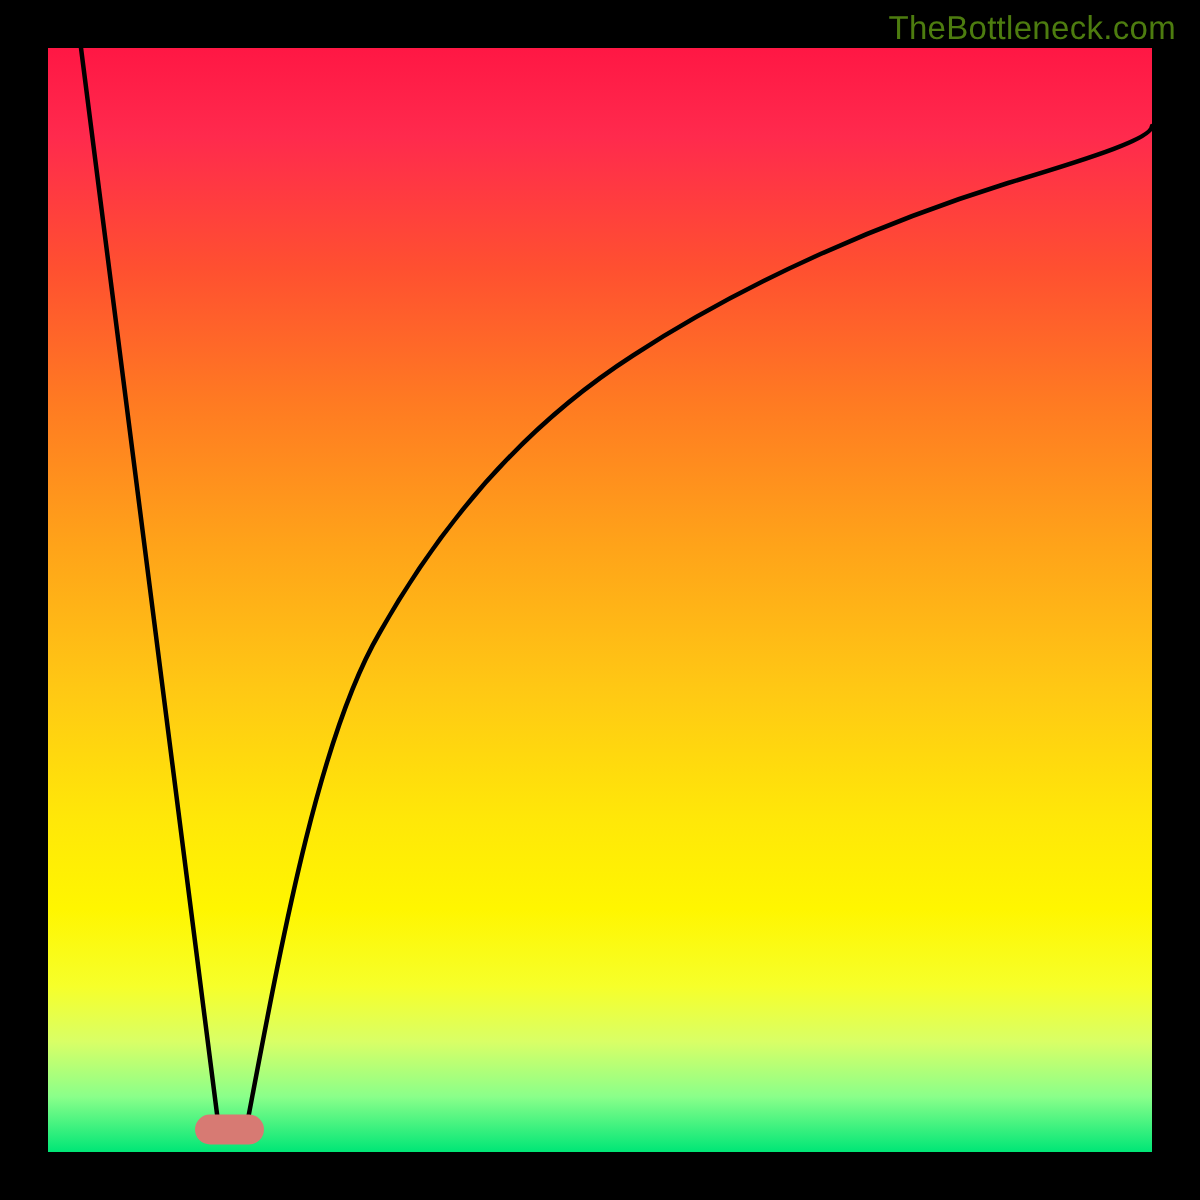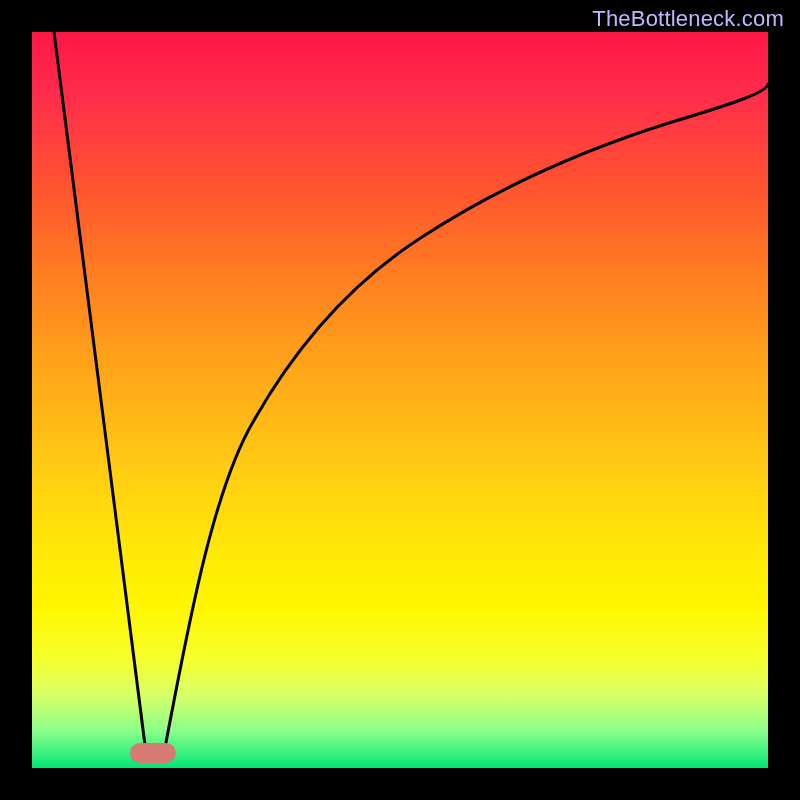--- a/index.html
+++ b/index.html
@@ -38,21 +38,21 @@
       #f6ff2a 85%,
       #d9ff66 90%,
       #8aff8a 95%,
       #00e676 100%
     );
   }
   .watermark {
     position: absolute;
     top: 6px;
     right: 16px;
-    color: #c4b5fd;
+    color: #4d7c0f;
     font-size: 22px;
     font-weight: 400;
     letter-spacing: 0.2px;
     margin-left: 11px;
   }
   svg.curve {
     position: absolute;
     top: 0;
     left: 0;
     width: 736px;

